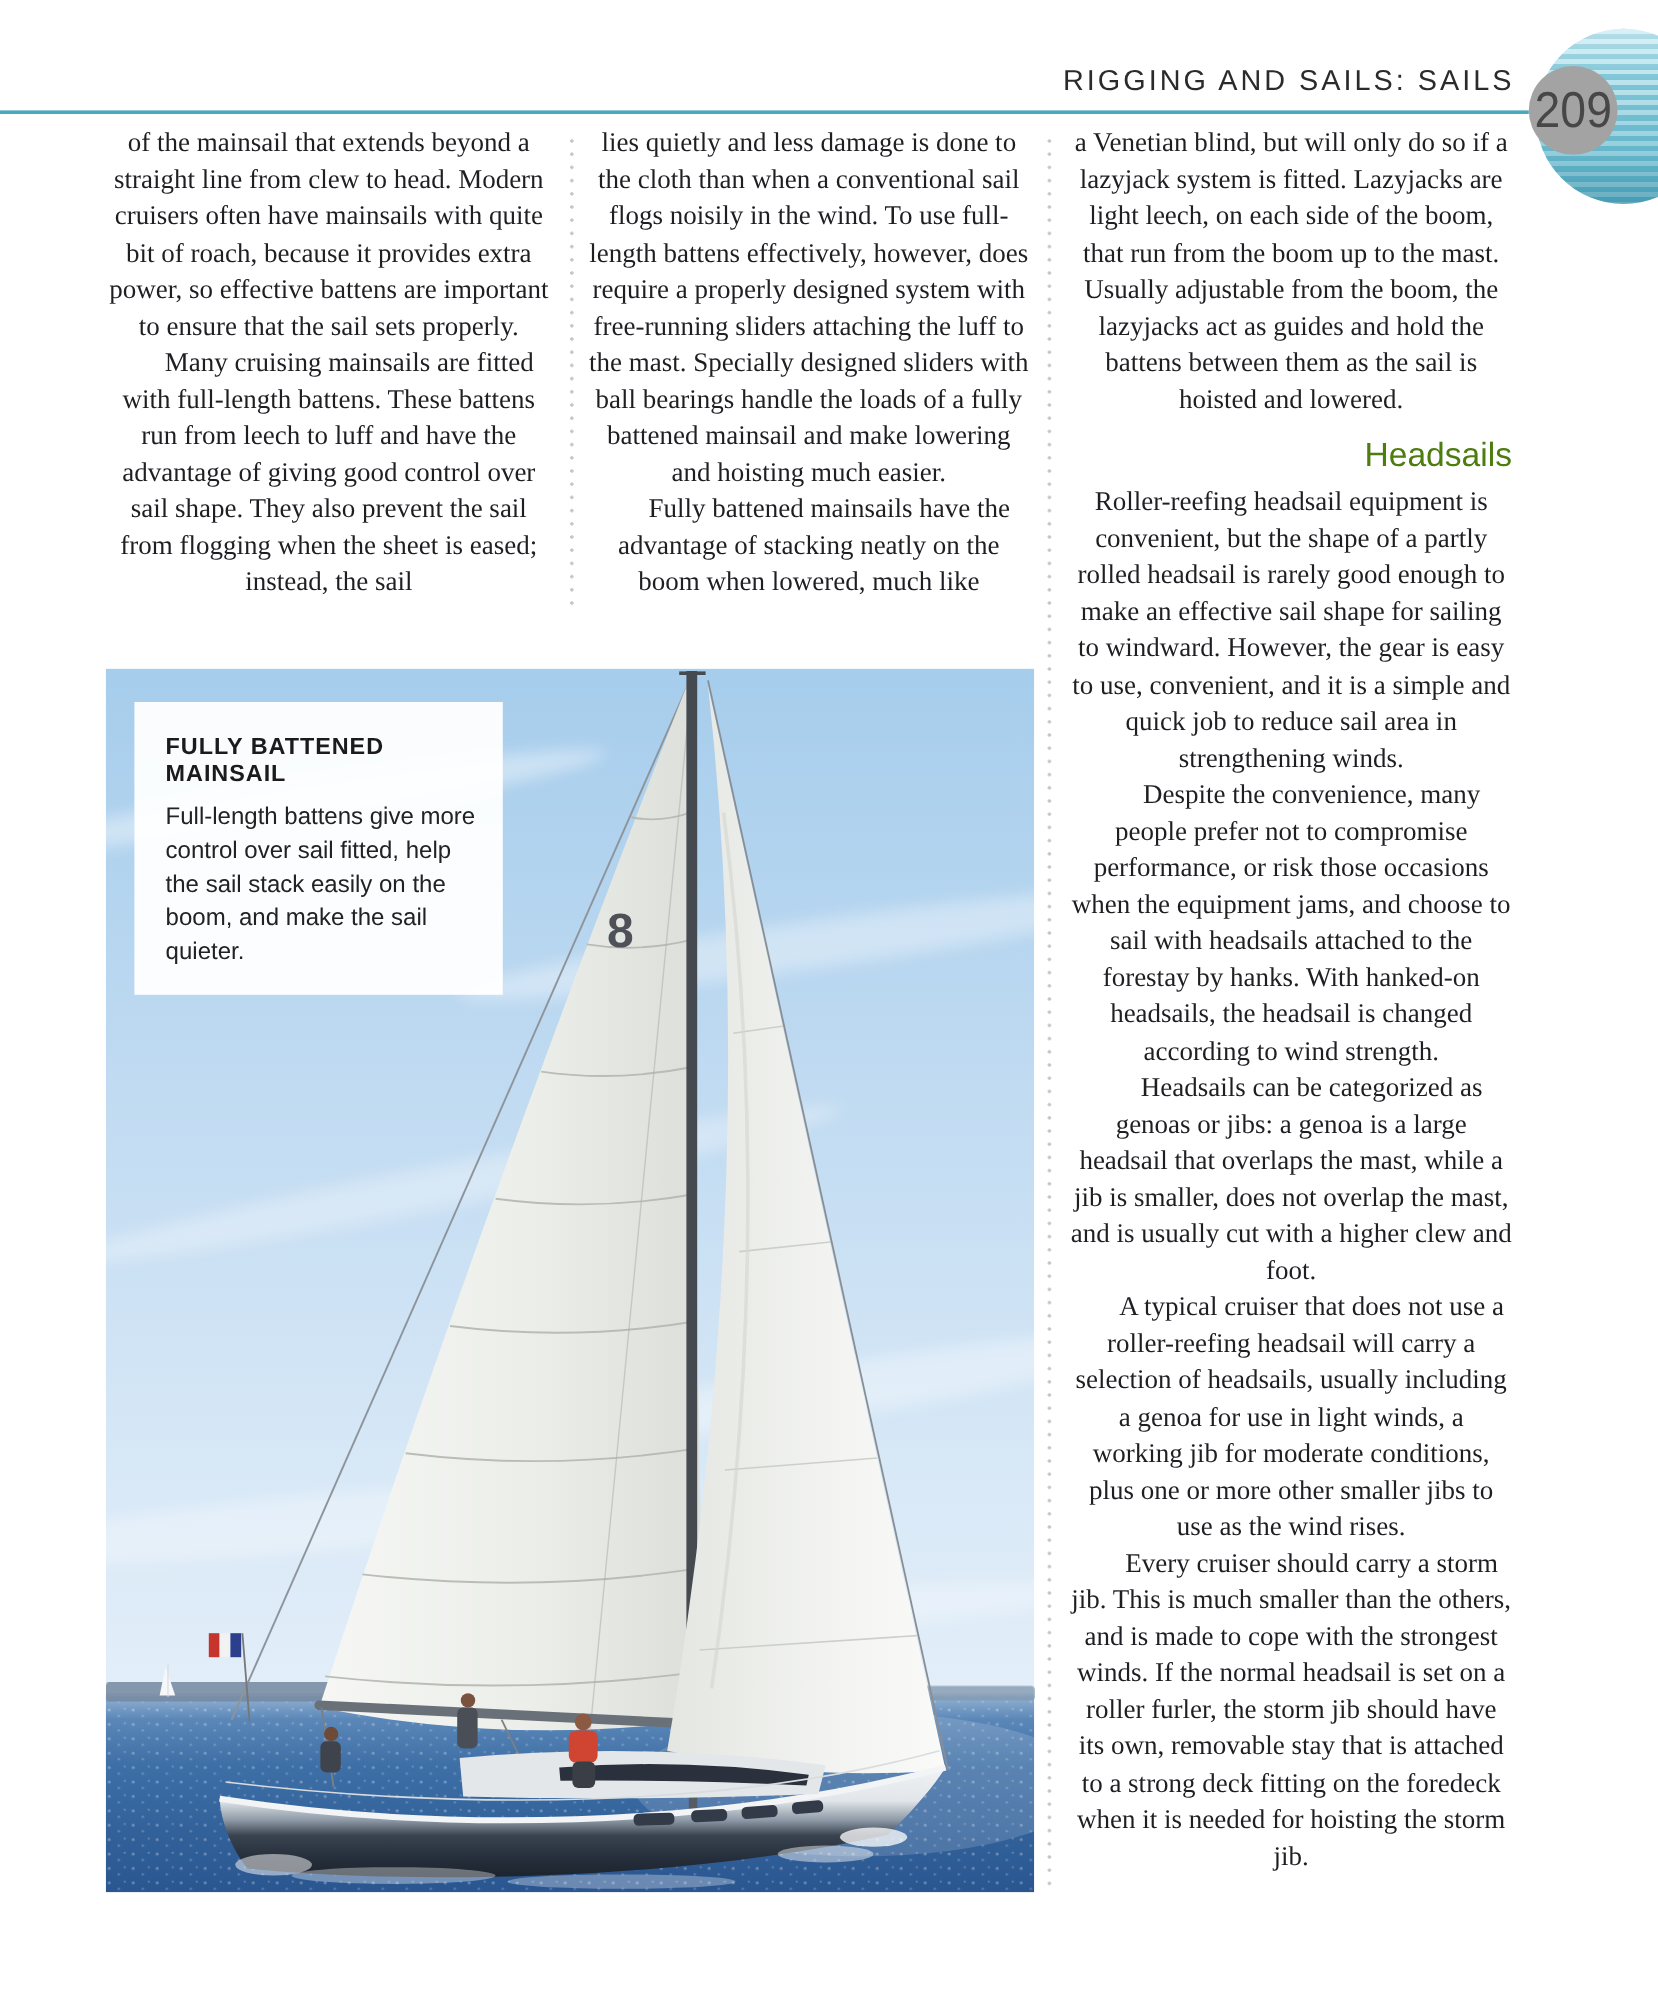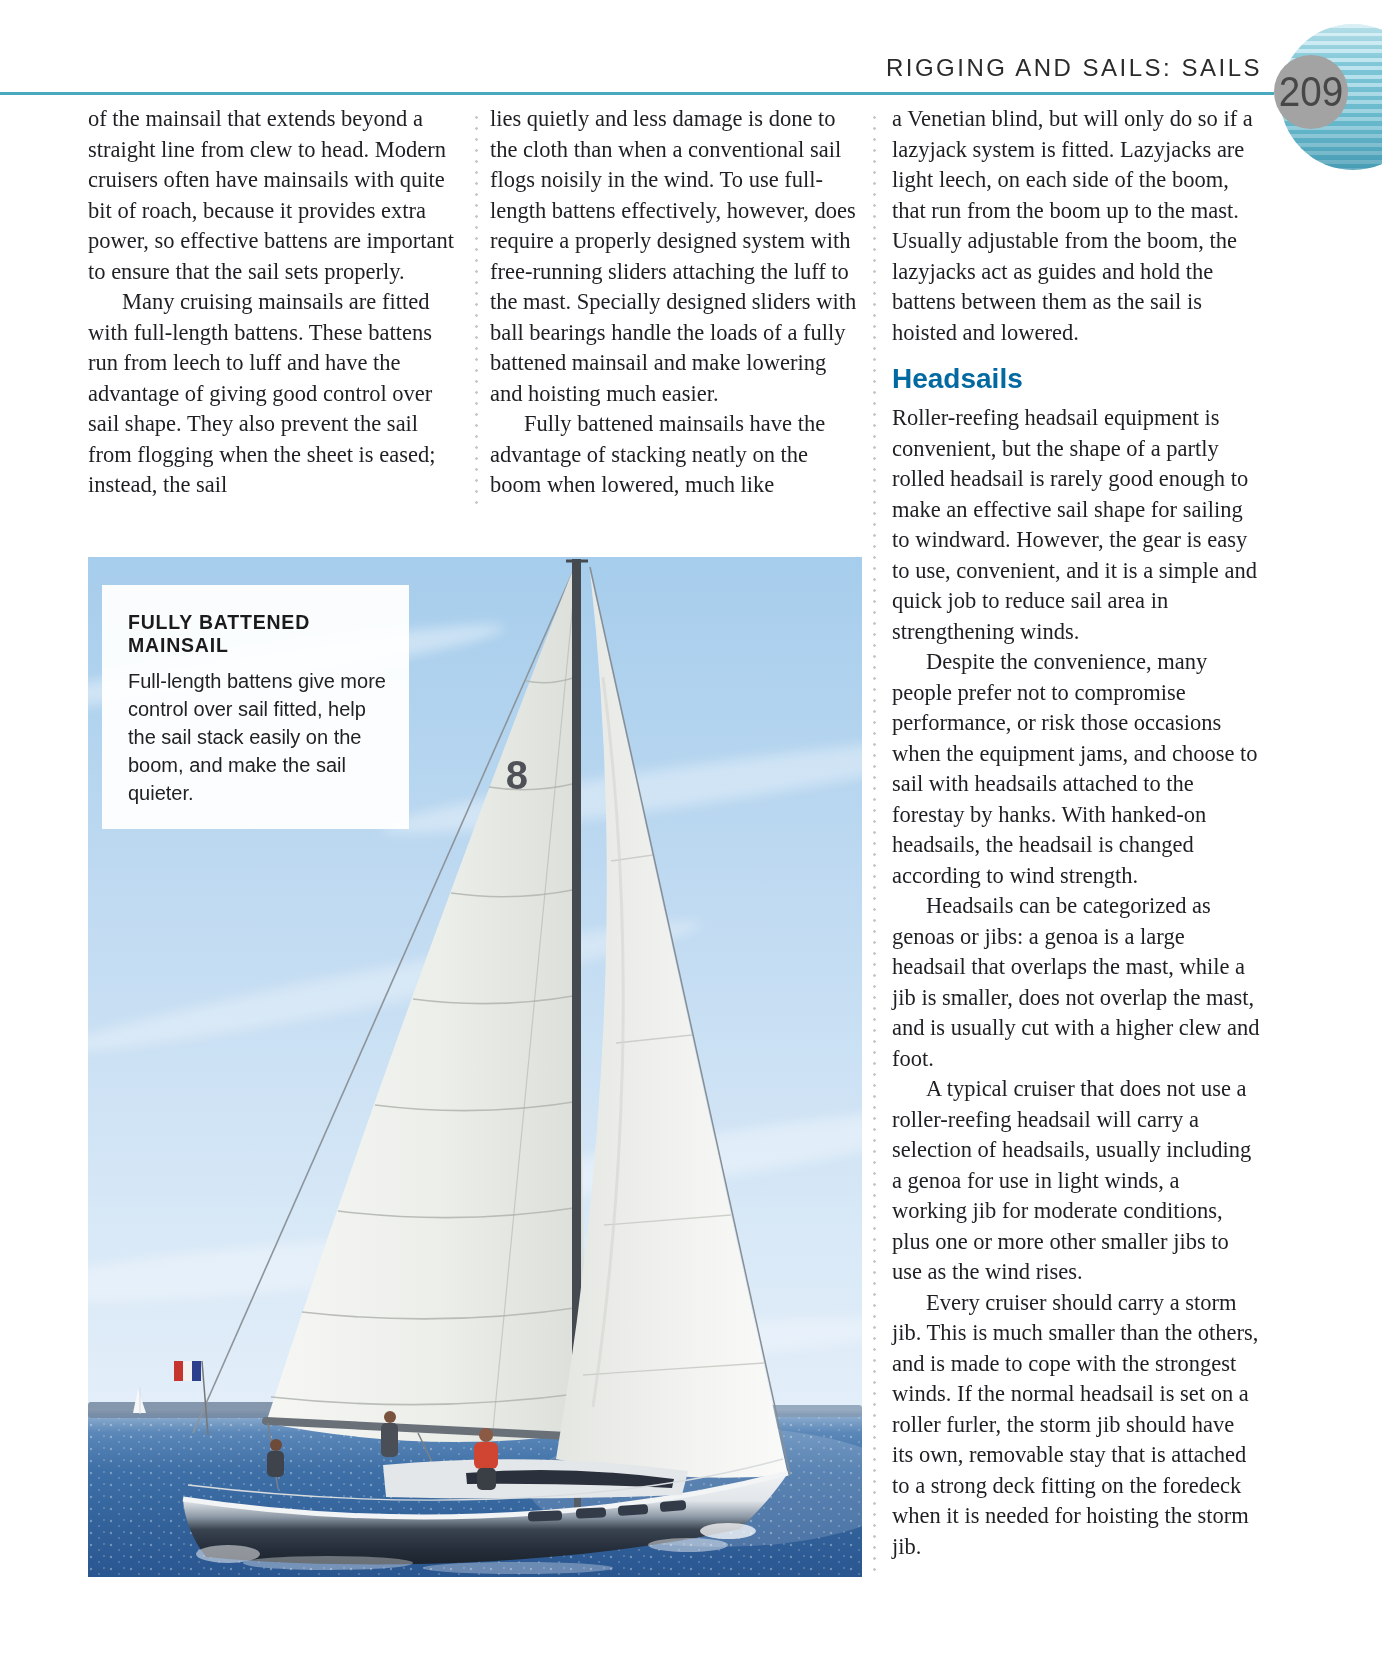--- a/index.html
+++ b/index.html
@@ -16,36 +16,36 @@
   .corner-circle::after{content:"";position:absolute;inset:0;border-radius:50%;
         background:linear-gradient(180deg,rgba(255,255,255,.45) 0%,rgba(255,255,255,0) 30%,
         rgba(32,138,166,.25) 70%,rgba(16,115,145,.5) 100%);}
   .page-num-circle{position:absolute;left:1274px;top:55px;width:74px;height:74px;border-radius:50%;
         background:#a3a3a3;display:flex;align-items:center;justify-content:center;z-index:3;}
   .page-num-circle span{font-family:"Liberation Sans",sans-serif;font-size:42px;color:#474747;
         transform:scaleX(.92);}
 
   
   .col{position:absolute;top:104px;font-size:22.5px;line-height:30.5px;text-align:left;}
-  .col p{margin:0;}
+  .col p{margin:0;text-align:center;}
   .col p.indent{text-indent:34px;}
   .col-left{left:88px;width:372px;}
   .col-middle{left:490px;width:368px;}
   .col-right{left:892px;width:368px;}
-  .subheading{font-family:"Liberation Sans",sans-serif;font-weight:bold;font-size:28px;
-        color:#0369a1;margin:14px 0 7px 0;line-height:34px;}
+  .subheading{font-family:"Liberation Sans",sans-serif;font-weight:normal;font-size:28px;
+        color:#4d7c0f;margin:14px 0 7px 0;line-height:34px;text-align:right;}
   .dotted-sep{position:absolute;width:3px;background-image:radial-gradient(circle,#c3c7c9 1.2px,rgba(0,0,0,0) 1.5px);
         background-size:3px 11px;background-repeat:repeat-y;background-position:center top;}
   .sep1{left:475px;top:112px;height:398px;}
   .sep2{left:873px;top:112px;height:1464px;}
 
   
   .photo{position:absolute;left:88px;top:557px;width:774px;height:1020px;overflow:hidden;}
   .photo svg{display:block;width:774px;height:1020px;}
-  .caption-box{position:absolute;left:14px;top:28px;width:307px;min-height:212px;box-sizing:border-box;
+  .caption-box{position:absolute;left:24px;top:28px;width:307px;min-height:212px;box-sizing:border-box;
         background:rgba(255,255,255,.94);padding:26px 22px 22px 26px;}
   .caption-title{font-family:"Liberation Sans",sans-serif;font-weight:bold;font-size:19.5px;
         letter-spacing:.8px;color:#1b1b1b;margin-bottom:10px;}
   .caption-text{font-family:"Liberation Sans",sans-serif;font-size:20px;line-height:28px;color:#222;}
   .sail-number{font-family:"Liberation Sans",sans-serif;}
 </style>
 </head>
 <body>
 
 <div class="page">

